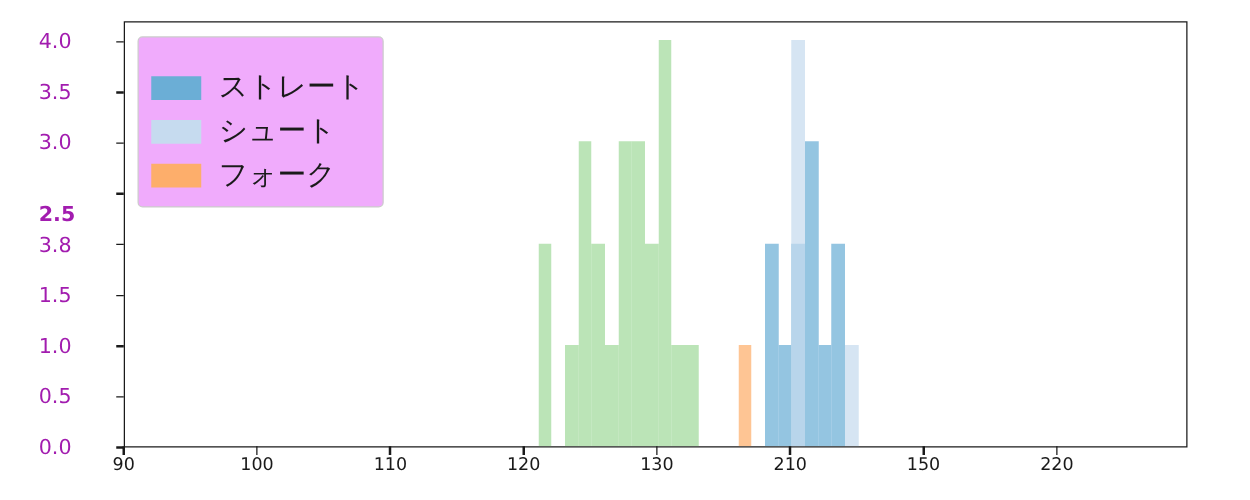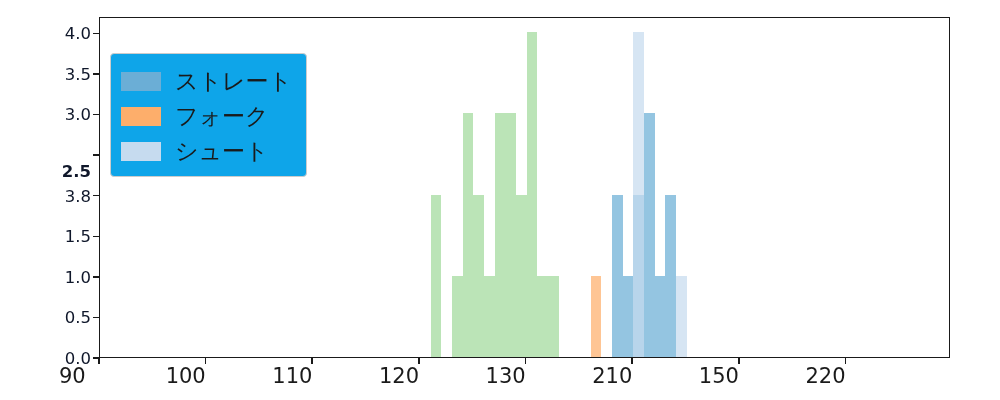--- a/index.html
+++ b/index.html
@@ -32,23 +32,23 @@
     overflow: hidden;
   }
   .bar {
     position: absolute;
     bottom: 0;
   }
   .ytick {
     position: absolute;
     right: 0;
     width: 60px;
-    text-align: right;
+    text-align: left;
     font-size: 16.5px;
-    color: #0f172a;
+    color: #a21caf;
     transform: translateY(-50%);
   }
   .ytick-mark {
     position: absolute;
     width: 6px;
     height: 1.4px;
     background: #1a1a1a;
     left: 93px;
   }
   #ytick-labels {
@@ -57,41 +57,41 @@
     top: 0;
     width: 66px;
     height: 400px;
   }
   
   .xtick {
     position: absolute;
     top: 364px;
     width: 80px;
     margin-left: -40px;
-    font-size: 21px;
+    text-align: center;
+    font-size: 14px;
     color: #1a1a1a;
   }
   .xtick-mark {
     position: absolute;
     top: 357px;
     width: 1.6px;
     height: 6.5px;
     background: #1a1a1a;
   }
   
   #legend {
     position: absolute;
     left: 110px;
     top: 29px;
-    background: #0ea5e9;
+    background: #f0abfc;
     border: 1px solid #cccccc;
     border-radius: 4px;
-    padding: 10px 14px 7px 10px;
+    padding: 23px 14px 7px 10px;
     box-sizing: border-box;
-    margin-top: 24px;
   }
   .legend-row {
     display: flex;
     align-items: center;
     height: 35px;
   }
   .legend-swatch {
     width: 40px;
     height: 19px;
     margin-right: 14px;
@@ -142,26 +142,26 @@
       <div class="bar" style="left: 437.231px; width: 10.6642px; height: 81.1905px; background: rgb(161, 217, 155); opacity: 0.72;"></div>
       <div class="bar" style="left: 447.895px; width: 10.6642px; height: 81.1905px; background: rgb(161, 217, 155); opacity: 0.72;"></div>
     </div>
 
   <div id="legend">
       <div class="legend-row">
         <span class="legend-swatch" style="background: rgb(107, 174, 214);"></span>
         <span class="legend-text">ストレート</span>
       </div>
       <div class="legend-row">
+        <span class="legend-swatch" style="background: rgb(198, 219, 239);"></span>
+        <span class="legend-text">シュート</span>
+      </div>
+      <div class="legend-row">
         <span class="legend-swatch" style="background: rgb(253, 174, 107);"></span>
         <span class="legend-text">フォーク</span>
-      </div>
-      <div class="legend-row">
-        <span class="legend-swatch" style="background: rgb(198, 219, 239);"></span>
-        <span class="legend-text">シュート</span>
       </div>
     </div>
 
 <div class="ytick-mark" style="top: 357.3px;"></div>
     <div class="ytick-mark" style="top: 316.705px;"></div>
     <div class="ytick-mark" style="top: 276.11px;"></div>
     <div class="ytick-mark" style="top: 235.514px;"></div>
     <div class="ytick-mark" style="top: 194.919px;"></div>
     <div class="ytick-mark" style="top: 154.324px;"></div>
     <div class="ytick-mark" style="top: 113.729px;"></div>

